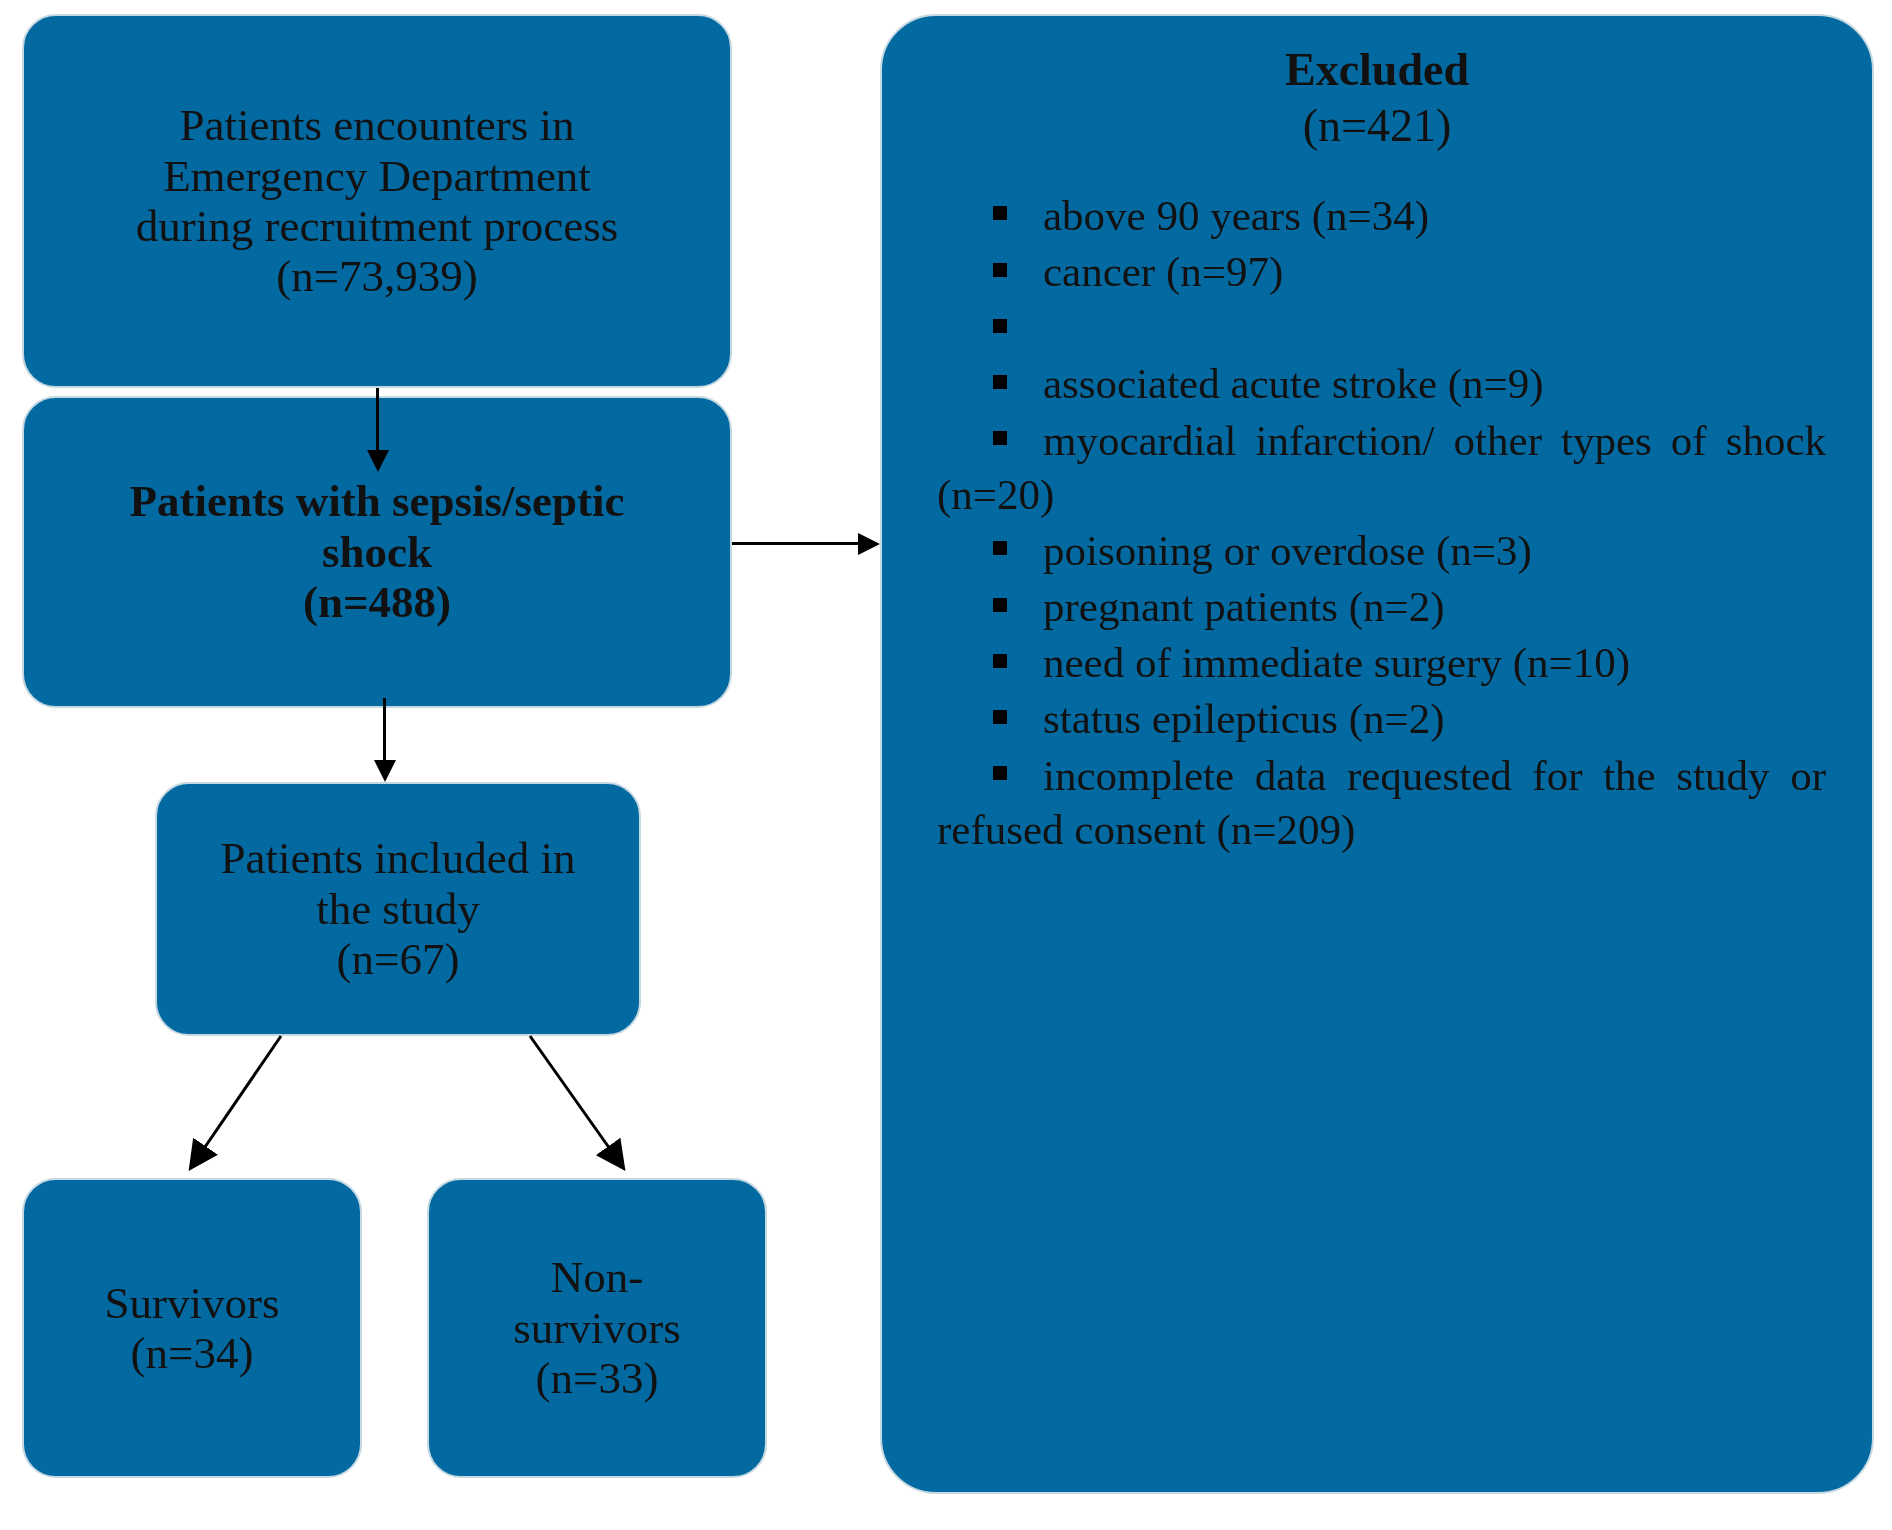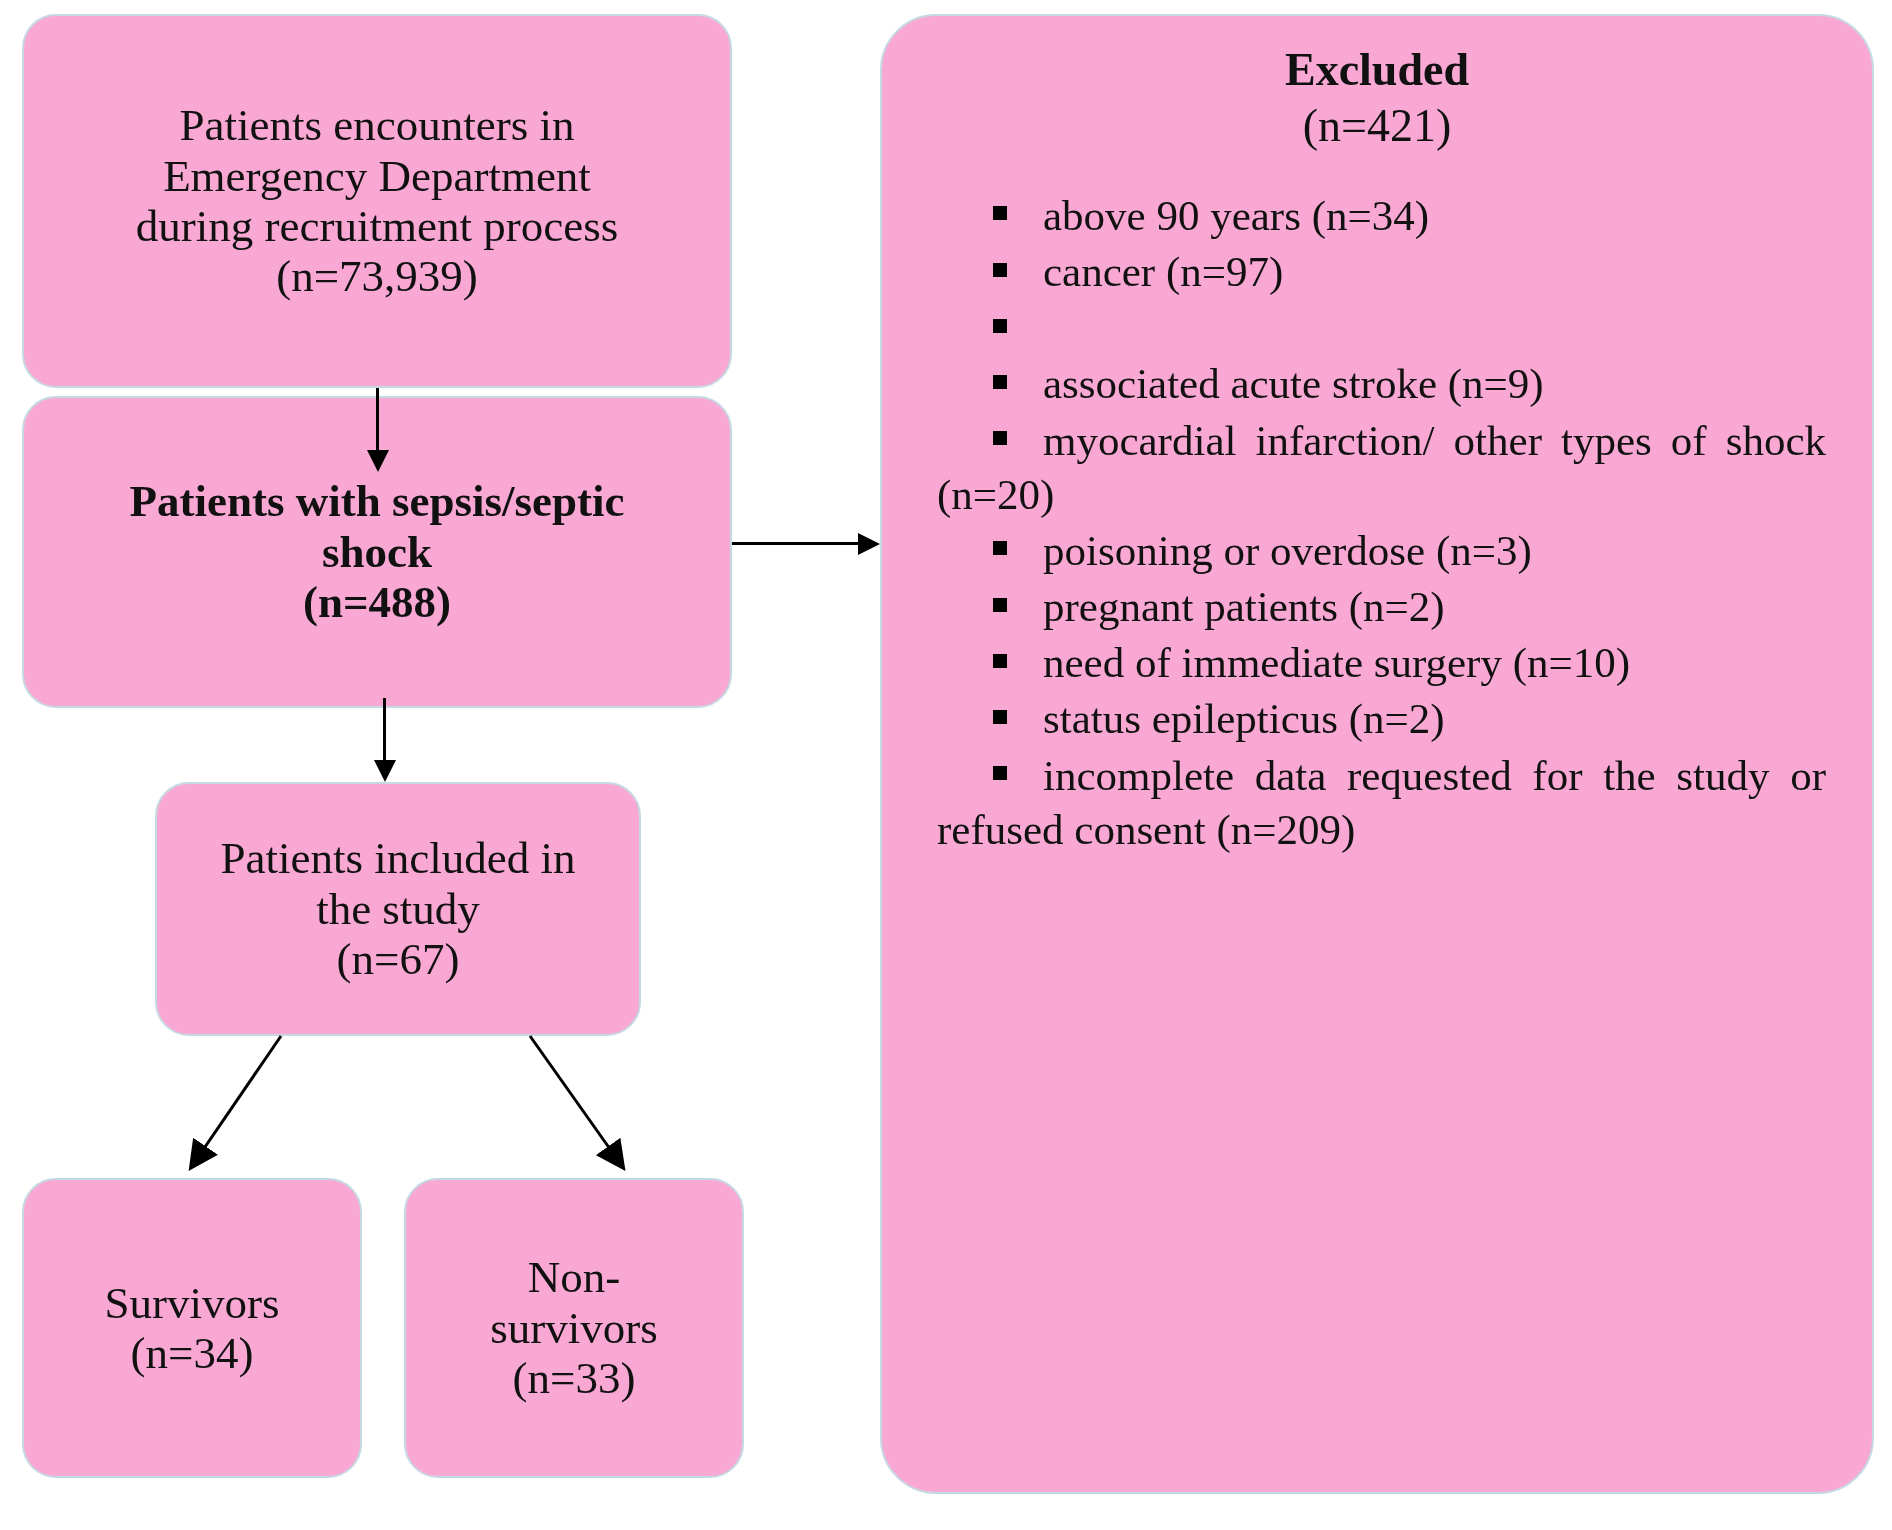--- a/index.html
+++ b/index.html
@@ -14,21 +14,21 @@
   #canvas {
     position: relative;
     width: 1892px;
     height: 1530px;
     background: #ffffff;
     overflow: hidden;
   }
   .node {
     position: absolute;
     box-sizing: border-box;
-    background: #f9a8d4;
+    background: #0369a1;
     border: 2px solid #c5d9e2;
     border-radius: 34px;
     display: flex;
     flex-direction: column;
     align-items: center;
     justify-content: center;
     text-align: center;
     line-height: 1.12;
     color: #111111;
   }
@@ -57,21 +57,21 @@
     font-size: 45px;
     padding: 0 0;
   }
   #box-survivors {
     left: 22px;  top: 1178px;
     width: 340px; height: 300px;
     font-size: 45px;
     padding: 0 14px;
   }
   #box-nonsurvivors {
-    left: 404px; top: 1178px;
+    left: 427px; top: 1178px;
     width: 340px; height: 300px;
     font-size: 45px;
     padding: 0 14px;
   }
 
   
   #box-excluded {
     left: 880px; top: 14px;
     width: 994px; height: 1480px;
     border-radius: 56px;

